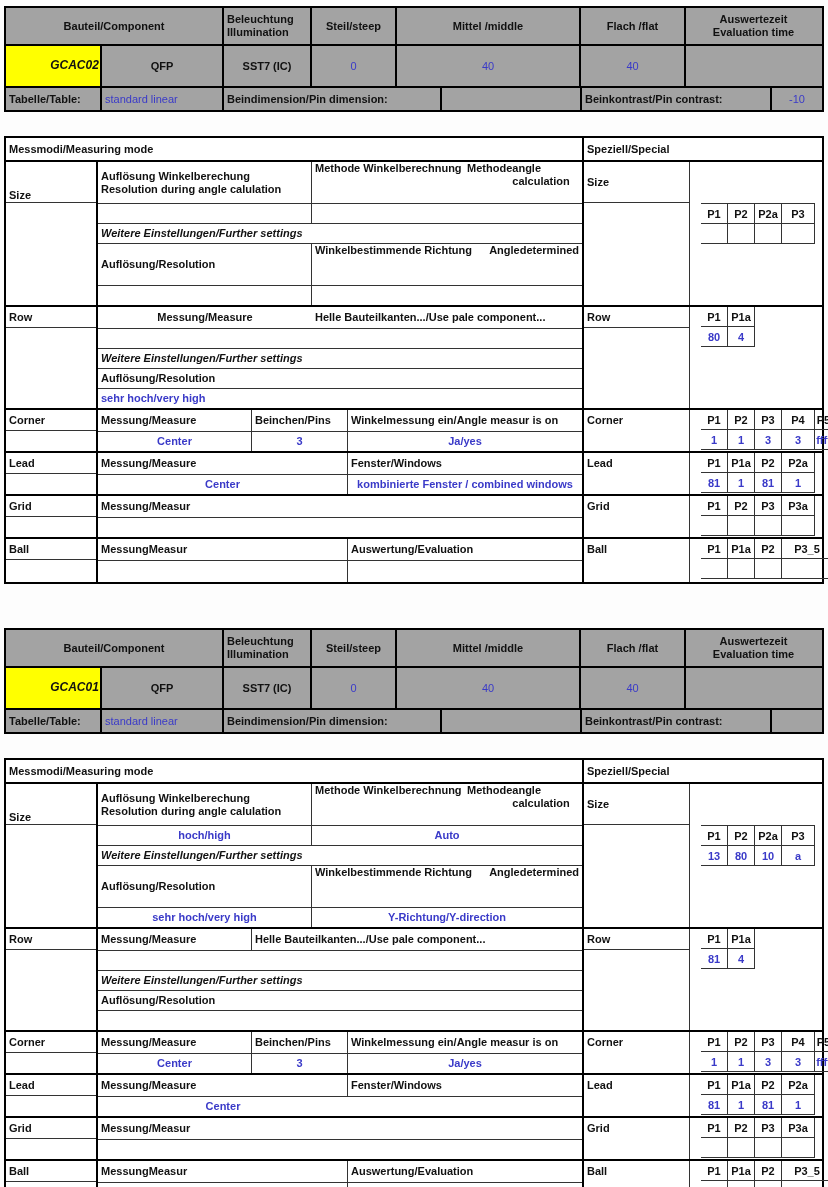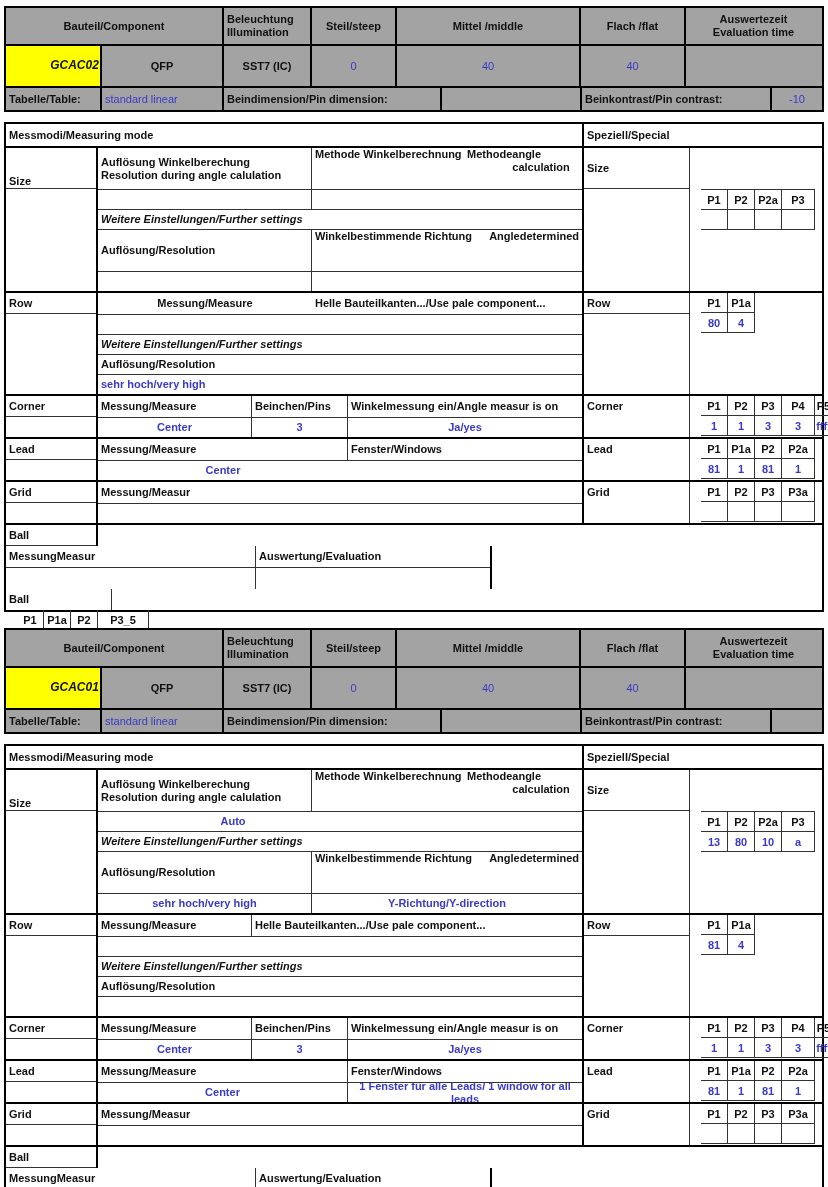--- a/index.html
+++ b/index.html
@@ -13,27 +13,27 @@
      border-right:2px solid #000;line-height:1.15;overflow:hidden;}
   .hr .c:last-child{border-right:none;}
   .ctr{justify-content:center;text-align:center;}
   .pre{white-space:pre-line;}
   .v{color:#3a3ac8;font-weight:normal;}
   .yellow{background:#ffff00;font-style:italic;font-size:12px;padding-left:46px;}
   .h36{height:36px}.h40{height:40px}.h22{height:22px}
   .w218{width:218px}.w88{width:88px}.w85{width:85px}.w185{width:184px}.w105{width:105px}.w135{width:135px}
   .w96{width:96px}.w122{width:122px}.w140{width:140px}.w190{width:190px}.w50{width:50px}
   
-  .mb{border:2px solid #000;box-sizing:border-box;margin-top:10px;background:#fff;}
+  .mb{border:2px solid #000;box-sizing:border-box;margin-top:24px;background:#fff;}
   .mh{display:flex;height:22px;border-bottom:2px solid #000;}
   .mh .c{border-right:2px solid #000;}
   .mh .c:last-child{border-right:none;}
   .w578{width:578px}.w238{width:238px}
   .sec{display:flex;border-bottom:2px solid #000;}
-  .sec:last-child{border-bottom:none;flex-direction:column;}
+  .sec:last-child{border-bottom:none;}
   .lc{width:92px;border-right:2px solid #000;box-sizing:border-box;}
   .lcell{box-sizing:border-box;display:flex;align-items:center;padding:0 3px;font-size:11px;font-weight:bold;
          border-bottom:1px solid #333;line-height:1.1;}
   .bot{align-items:flex-end;padding-bottom:1px;}
   .cc{width:486px;border-right:2px solid #000;box-sizing:border-box;display:flex;flex-direction:column;}
   .cr{display:flex;border-bottom:1px solid #333;flex:none;}
   .cr:last-child{border-bottom:none;}
   .d{box-sizing:border-box;display:flex;align-items:center;padding:0 3px;font-size:11px;font-weight:bold;
      border-right:1px solid #333;line-height:1.15;overflow:hidden;}
   .d:last-child,.d.nr{border-right:none;}
@@ -236,20 +236,21 @@
       <div class="lc">
           <div class="lcell h21">Lead</div>
         </div>
       <div class="cc">
         <div class="cr h21">
           <div class="d w250">Messung/Measure</div>
           <div class="d w234">Fenster/Windows</div>
         </div>
         <div class="cr h19">
           <div class="d w250 ctr v">Center</div>
+          <div class="d w234 ctr v">kombinierte Fenster / combined windows</div>
         </div>
       </div>
       <div class="rl">
           <div class="rlcell h21 nb">Lead</div>
         </div>
       <div class="pa">
         <div class="mini">
           <div class="mr">
             <div class="mc">P1</div>
             <div class="mc">P1a</div>
@@ -382,20 +383,21 @@
 Resolution during angle calulation</div>
           <div class="d w270 col">
             <div class="hl">
                 <span>Methode Winkelberechnung</span>
                 <span>Methode</span>
               </div>
             <div>angle calculation</div>
           </div>
         </div>
         <div class="cr h19">
+          <div class="d w214 ctr v">hoch/high</div>
           <div class="d w270 ctr v">Auto</div>
         </div>
         <div class="cr h19">
             <div class="d w484 ital">Weitere Einstellungen/Further settings</div>
           </div>
         <div class="cr h41">
           <div class="d w214 bot">Auflösung/Resolution</div>
           <div class="d w270 col">
             <div class="hl">
                 <span>Winkelbestimmende Richtung</span>
@@ -513,21 +515,20 @@
       <div class="lc">
           <div class="lcell h21">Lead</div>
         </div>
       <div class="cc">
         <div class="cr h21">
           <div class="d w250">Messung/Measure</div>
           <div class="d w234">Fenster/Windows</div>
         </div>
         <div class="cr h19">
           <div class="d w250 ctr v">Center</div>
-          <div class="d w234 ctr v">1 Fenster für alle Leads/ 1 window for all leads</div>
         </div>
       </div>
       <div class="rl">
           <div class="rlcell h21 nb">Lead</div>
         </div>
       <div class="pa">
         <div class="mini">
           <div class="mr">
             <div class="mc">P1</div>
             <div class="mc">P1a</div>

